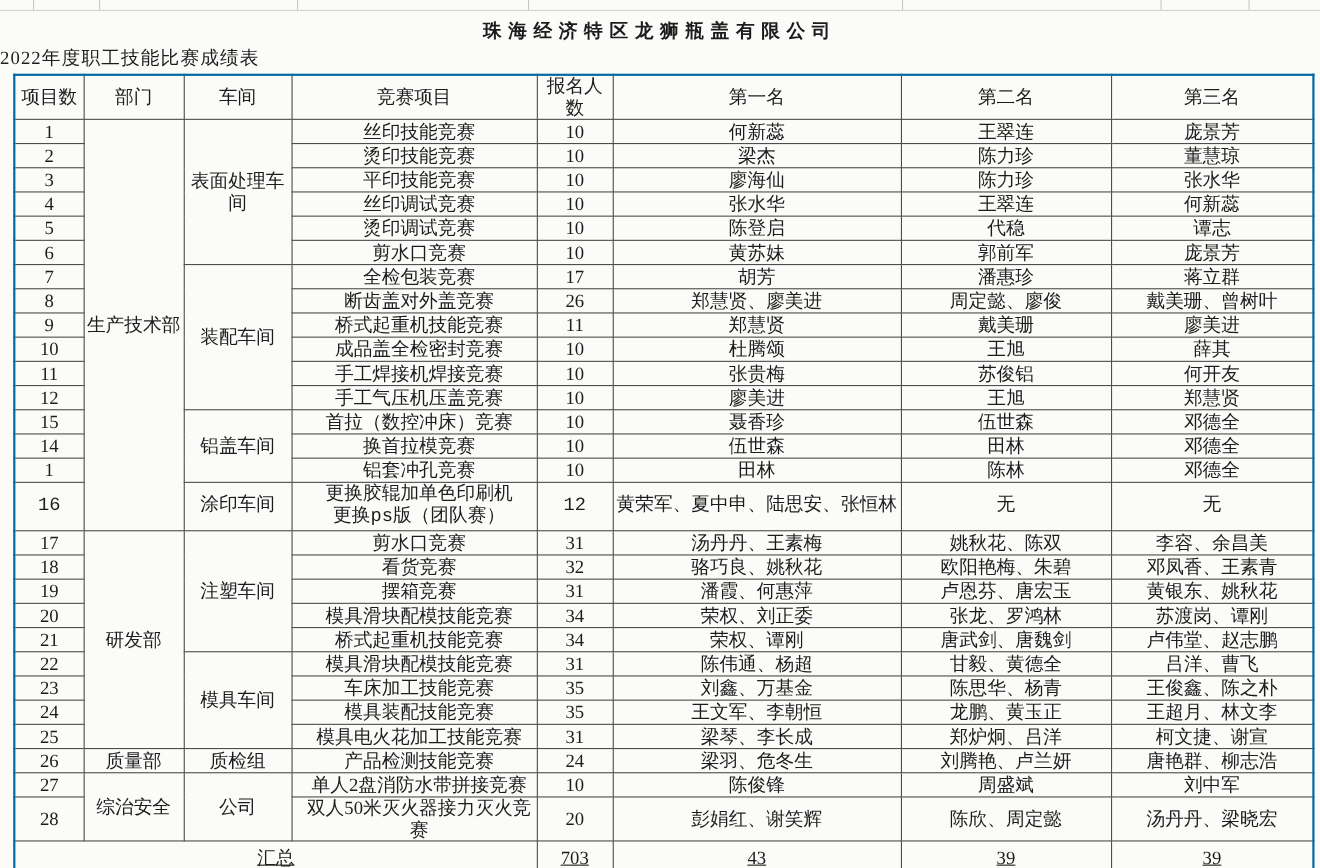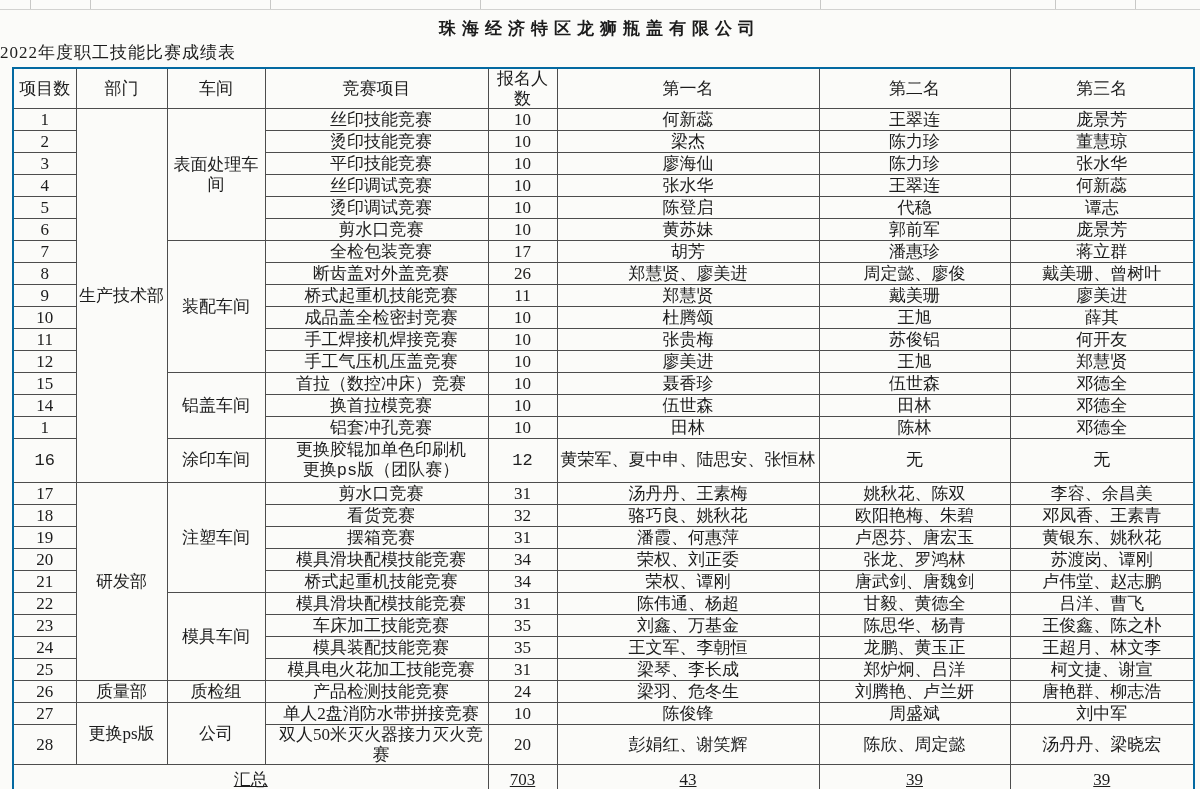--- a/index.html
+++ b/index.html
@@ -309,21 +309,21 @@
         <td rowspan="1">质量部</td>
         <td rowspan="1">质检组</td>
         <td class="wrap">产品检测技能竞赛</td>
         <td>24</td>
         <td>梁羽、危冬生</td>
         <td>刘腾艳、卢兰妍</td>
         <td>唐艳群、柳志浩</td>
       </tr>
       <tr>
         <td>27</td>
-        <td rowspan="2">更换ps版</td>
+        <td rowspan="2">综治安全</td>
         <td rowspan="2">公司</td>
         <td class="wrap">单人2盘消防水带拼接竞赛</td>
         <td>10</td>
         <td>陈俊锋</td>
         <td>周盛斌</td>
         <td>刘中军</td>
       </tr>
       <tr>
         <td>28</td>
         <td class="wrap">双人50米灭火器接力灭火竞赛</td>

